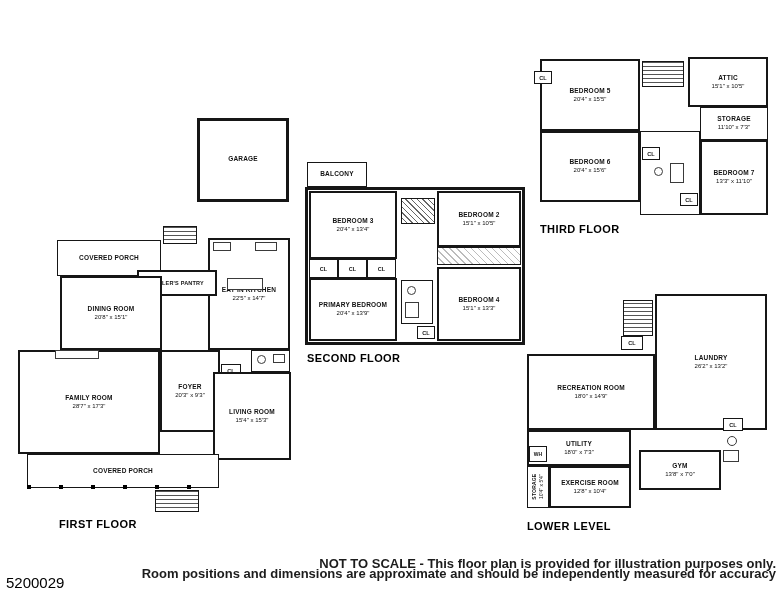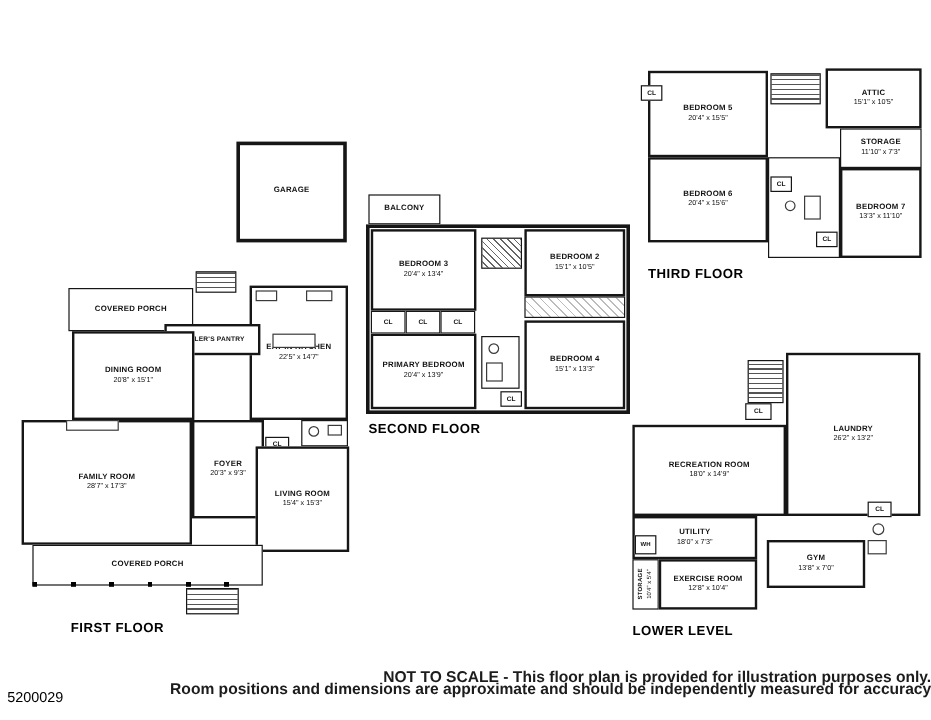--- a/index.html
+++ b/index.html
@@ -23,21 +23,21 @@
   .stairs.diag { background: repeating-linear-gradient(45deg, #fff 0 3px, #666 3px 4px); }
   .builtins { position: absolute; border: 1.5px solid #161616;
     background: repeating-linear-gradient(45deg, #fff 0 4px, #bcbcbc 4px 5px); }
   .fixture { position: absolute; border: 1.2px solid #3a3a3a; background: #fff; }
   .fixture.round { border-radius: 50%; }
   .posts { position: absolute; background: repeating-linear-gradient(90deg, #000 0 4px, transparent 4px 32px); }
   .floor-title { position: absolute; font-weight: bold; font-size: 11px; letter-spacing: .4px; color: #000; }
   .rot-wrap { transform: rotate(-90deg); display: flex; flex-direction: column; align-items: center; white-space: nowrap; }
   .footer-line { position: absolute; left: 0; width: 776px; text-align: right;
     font-size: 13px; font-weight: bold; color: #1c1c1c; }
-  .plan-id { position: absolute; left: 6px; top: 574px; font-size: 12px; color: #000; }
+  .plan-id { position: absolute; left: 6px; top: 574px; font-size: 15px; color: #000; }
 </style>
 </head>
 <body>
 
 <div class="canvas">
 
   <div class="floor" style="left:15px; top:110px; width:285px; height:415px;">
 
     <div class="room heavy" style="left:182px; top:8px; width:92px; height:84px;">
       <div class="rname">GARAGE</div>

